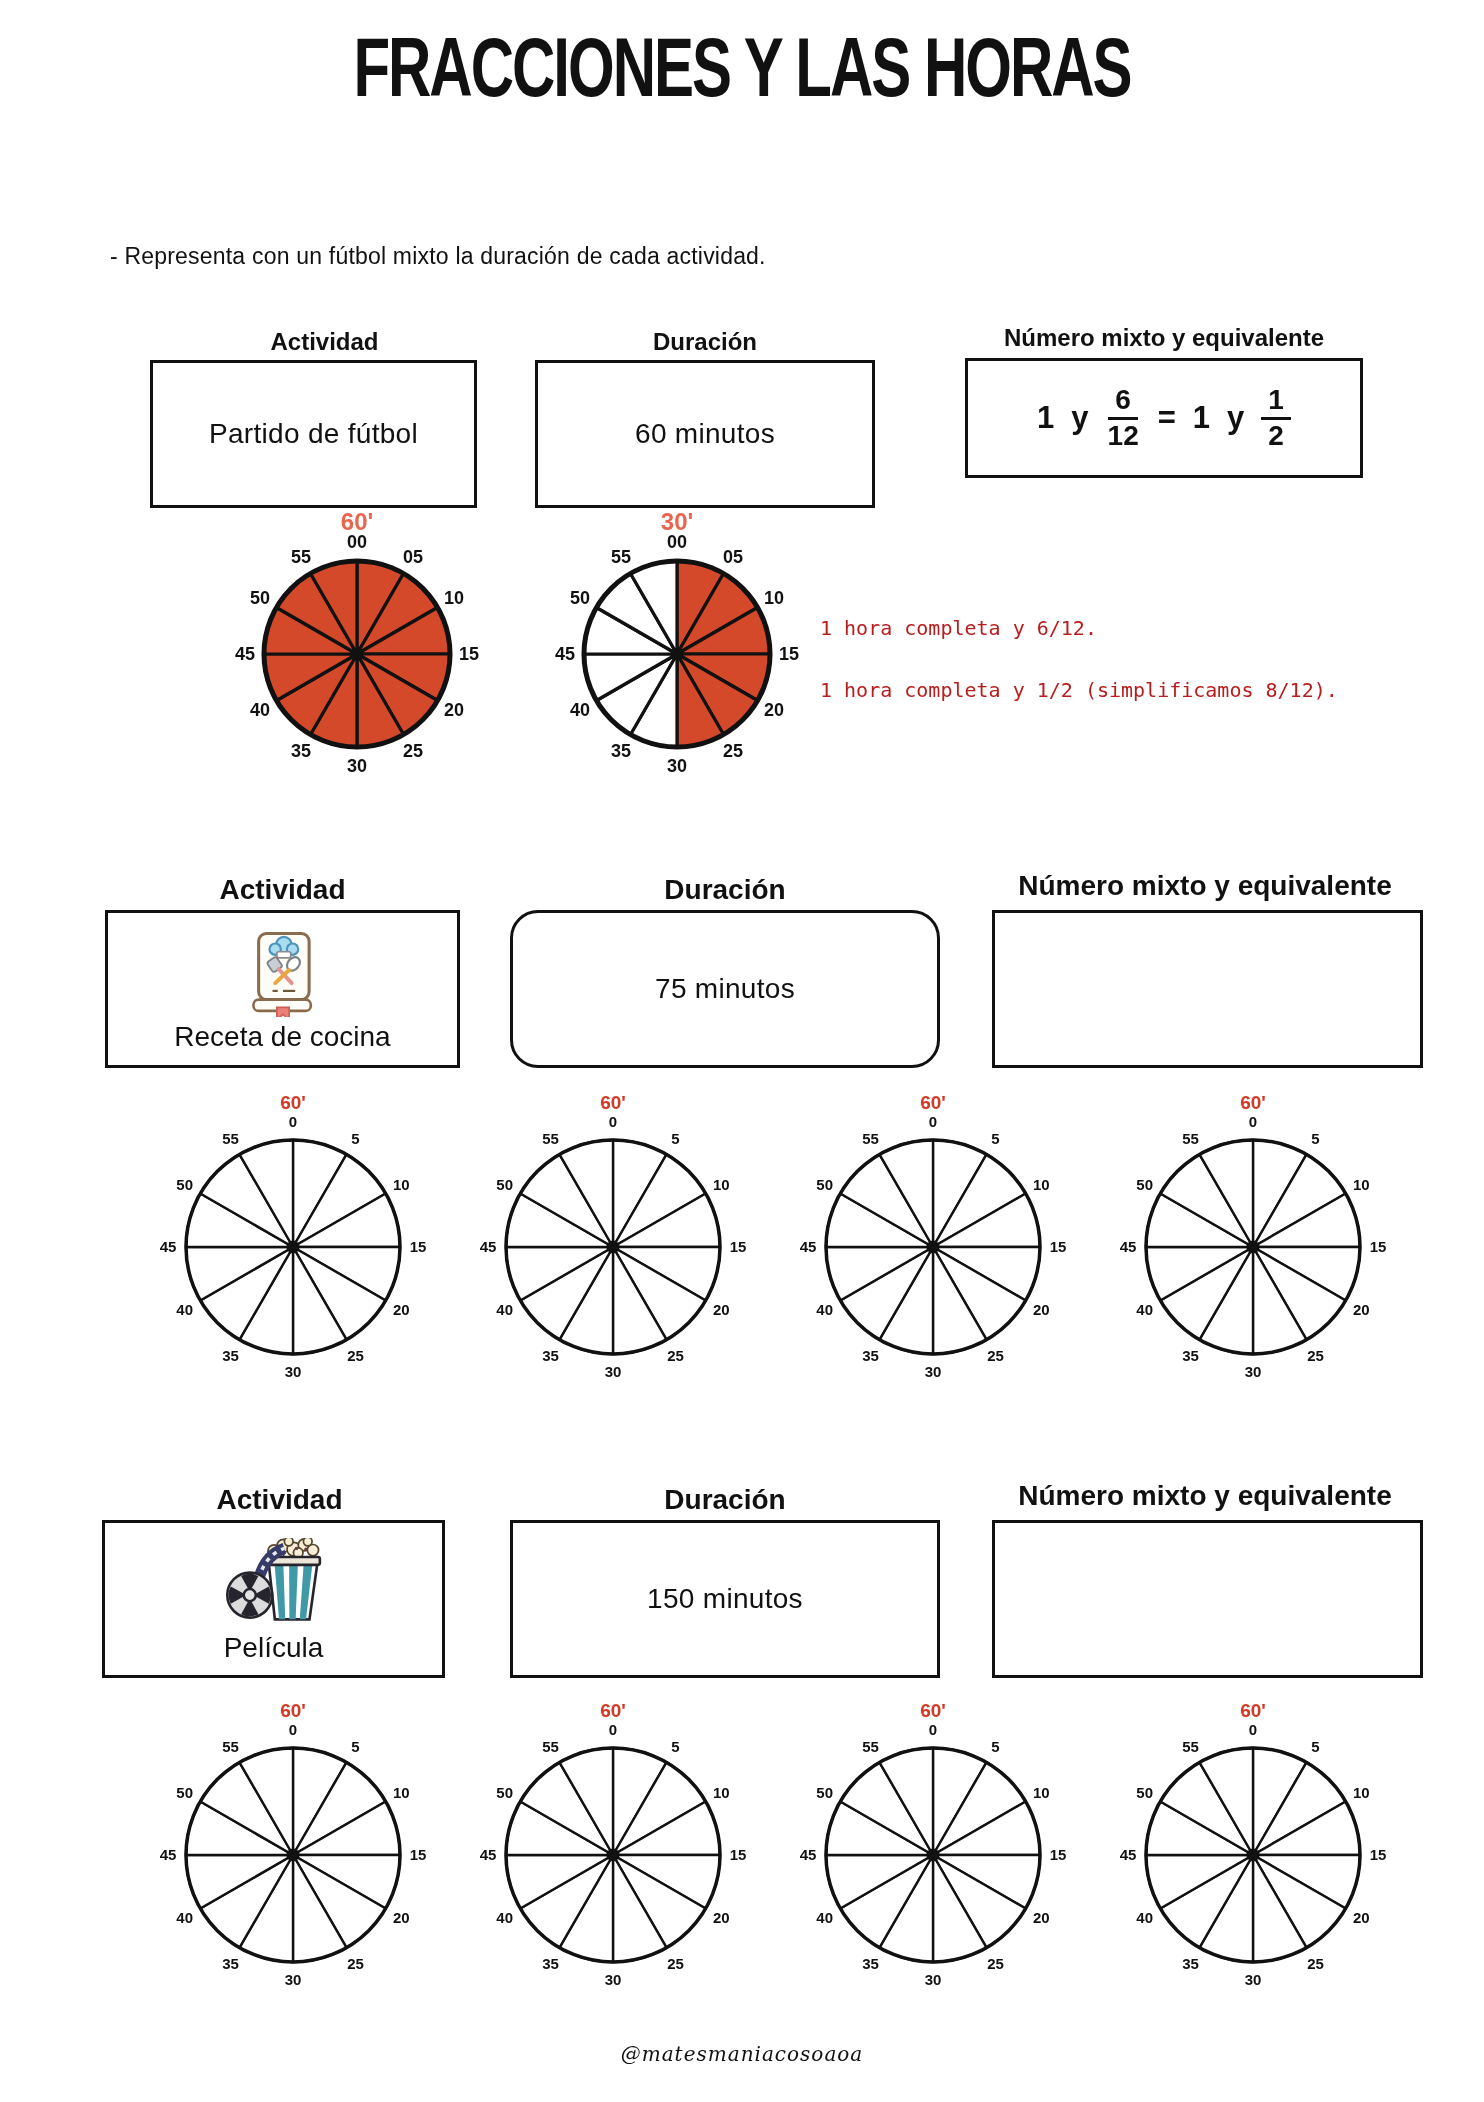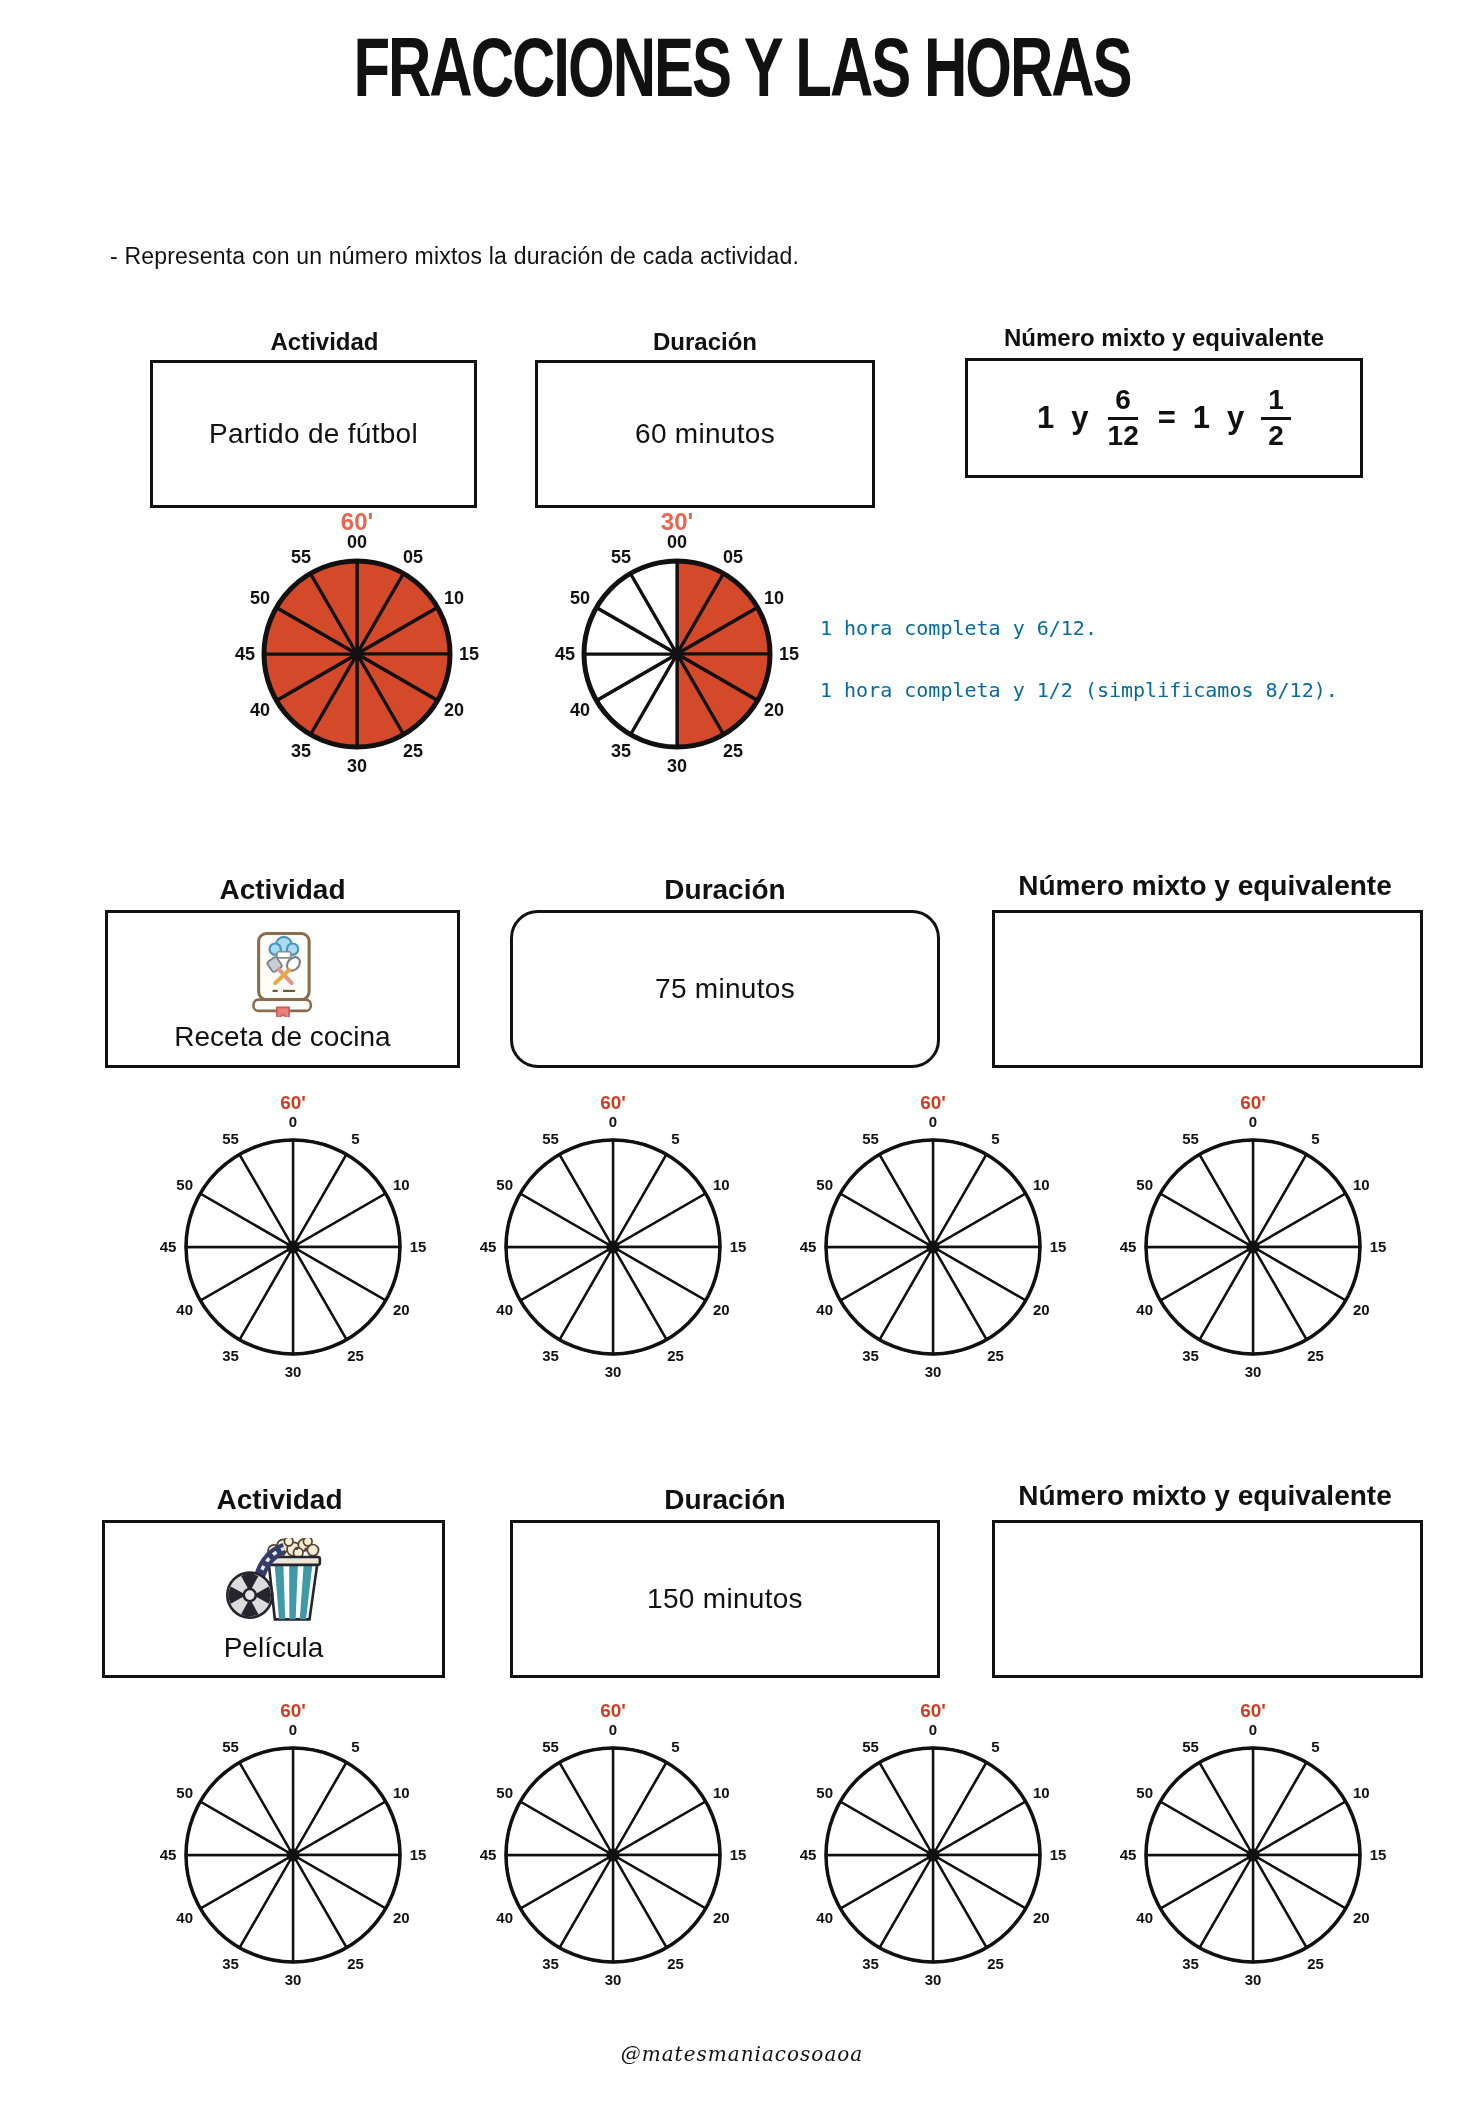--- a/index.html
+++ b/index.html
@@ -48,34 +48,34 @@
   .box-dur3{left:510px;top:1520px;width:430px;height:158px;}
   .box-num3{left:992px;top:1520px;width:431px;height:158px;}
 
   .mixed-eq{display:flex;align-items:center;justify-content:center;gap:17px;
             font-weight:700;font-size:31px;}
   .frac{display:inline-flex;flex-direction:column;align-items:center;font-size:28px;line-height:1.15;}
   .frac .fn{border-bottom:3.5px solid #111;padding:0 7px;}
   .frac .fd{padding:0 2px;}
 
   .note{position:absolute;left:820px;font-family:"DejaVu Sans Mono",monospace;
-        font-size:20px;color:#0369a1;white-space:pre;}
+        font-size:20px;color:#b91c1c;white-space:pre;}
   .note-1{top:616px;}
   .note-2{top:678px;}
 
   .footer{left:0;top:2042px;width:1484px;text-align:center;
           font-family:"DejaVu Serif",serif;font-style:italic;font-size:20px;letter-spacing:1px;}
 </style>
 </head>
 <body>
 
 <div class="page" id="page">
 
   <div class="abs page-title">FRACCIONES Y LAS HORAS</div>
-  <div class="abs instruction">- Representa con un número mixtos la duración de cada actividad.</div>
+  <div class="abs instruction">- Representa con un fútbol mixto la duración de cada actividad.</div>
 
   <div class="col-h h-s1 h-act1">Actividad</div>
   <div class="col-h h-s1 h-dur1">Duración</div>
   <div class="col-h h-s1 h-num1">Número mixto y equivalente</div>
 
   <div class="box box-act1">
     <span class="val">Partido de fútbol</span>
   </div>
   <div class="box box-dur1">
     <span class="val">60 minutos</span>

